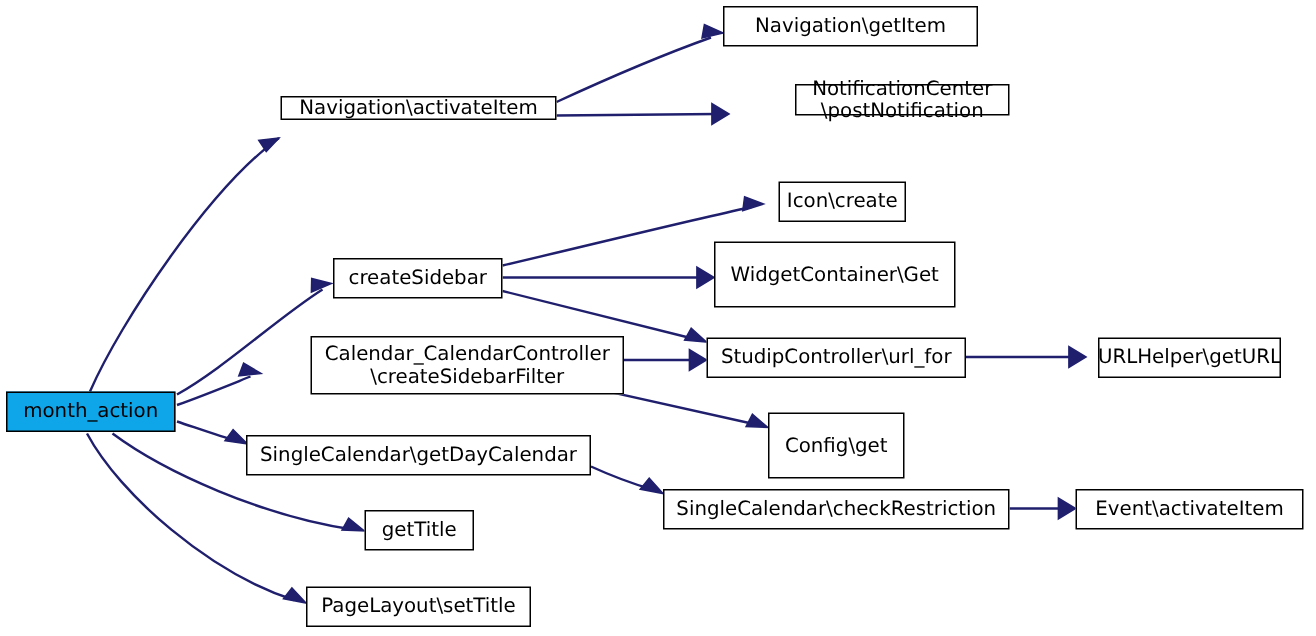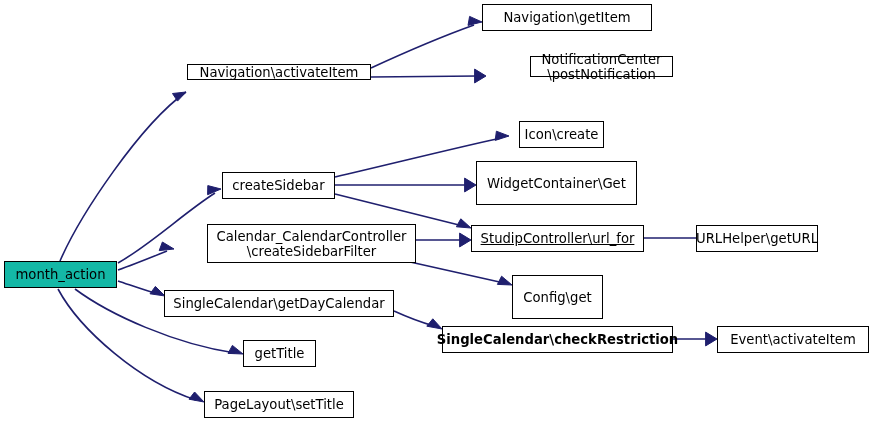--- a/index.html
+++ b/index.html
@@ -35,21 +35,21 @@
     align-items: center;
     justify-content: center;
     text-align: center;
     font-size: 13.2px;
     line-height: 15px;
     letter-spacing: 0px;
     white-space: pre-line;
     z-index: 3;
   }
   .node.highlight {
-    background: #14b8a6;
+    background: #0ea5e9;
   }
   .node-label {
     display: block;
     white-space: pre-line;
     padding: 0 3px;
   }
   .edge-path {
     fill: none;
     stroke: #1f1f6e;
     stroke-width: 1.6px;
@@ -104,23 +104,23 @@
       <div class="node highlight" style="left: 4px; top: 261px; width: 113px; height: 27px;"><span class="node-label">month_action</span></div>
       <div class="node" style="left: 187px; top: 64px; width: 184px; height: 16px;"><span class="node-label">Navigation\activateItem</span></div>
       <div class="node" style="left: 482px; top: 4px; width: 170px; height: 27px;"><span class="node-label">Navigation\getItem</span></div>
       <div class="node" style="left: 486px; top: 56px; width: 143px; height: 21px; margin-left: 44px;"><span class="node-label">NotificationCenter
 \postNotification</span></div>
       <div class="node" style="left: 222px; top: 172px; width: 113px; height: 27px;"><span class="node-label">createSidebar</span></div>
       <div class="node" style="left: 519px; top: 121px; width: 85px; height: 27px;"><span class="node-label">Icon\create</span></div>
       <div class="node" style="left: 476px; top: 161px; width: 161px; height: 44px;"><span class="node-label">WidgetContainer\Get</span></div>
       <div class="node" style="left: 174px; top: 224px; width: 209px; height: 39px; margin-left: 33px;"><span class="node-label">Calendar_CalendarController
 \createSidebarFilter</span></div>
-      <div class="node" style="left: 471px; top: 225px; width: 173px; height: 27px; text-decoration: underline;"><span class="node-label">StudipController\url_for</span></div>
-      <div class="node" style="left: 696px; top: 225px; width: 122px; height: 27px;"><span class="node-label">URLHelper\getURL</span></div>
+      <div class="node" style="left: 471px; top: 225px; width: 173px; height: 27px;"><span class="node-label">StudipController\url_for</span></div>
+      <div class="node" style="left: 732px; top: 225px; width: 122px; height: 27px;"><span class="node-label">URLHelper\getURL</span></div>
       <div class="node" style="left: 512px; top: 275px; width: 91px; height: 44px;"><span class="node-label">Config\get</span></div>
       <div class="node" style="left: 164px; top: 290px; width: 230px; height: 27px; align-items: center;"><span class="node-label">SingleCalendar\getDayCalendar</span></div>
-      <div class="node" style="left: 442px; top: 326px; width: 231px; height: 27px; font-weight: bold;"><span class="node-label">SingleCalendar\checkRestriction</span></div>
+      <div class="node" style="left: 442px; top: 326px; width: 231px; height: 27px;"><span class="node-label">SingleCalendar\checkRestriction</span></div>
       <div class="node" style="left: 717px; top: 326px; width: 152px; height: 27px;"><span class="node-label">Event\activateItem</span></div>
       <div class="node" style="left: 243px; top: 340px; width: 73px; height: 27px;"><span class="node-label">getTitle</span></div>
       <div class="node" style="left: 204px; top: 391px; width: 150px; height: 27px;"><span class="node-label">PageLayout\setTitle</span></div>
     </div>
 
 </div>
 
 </body></html>

